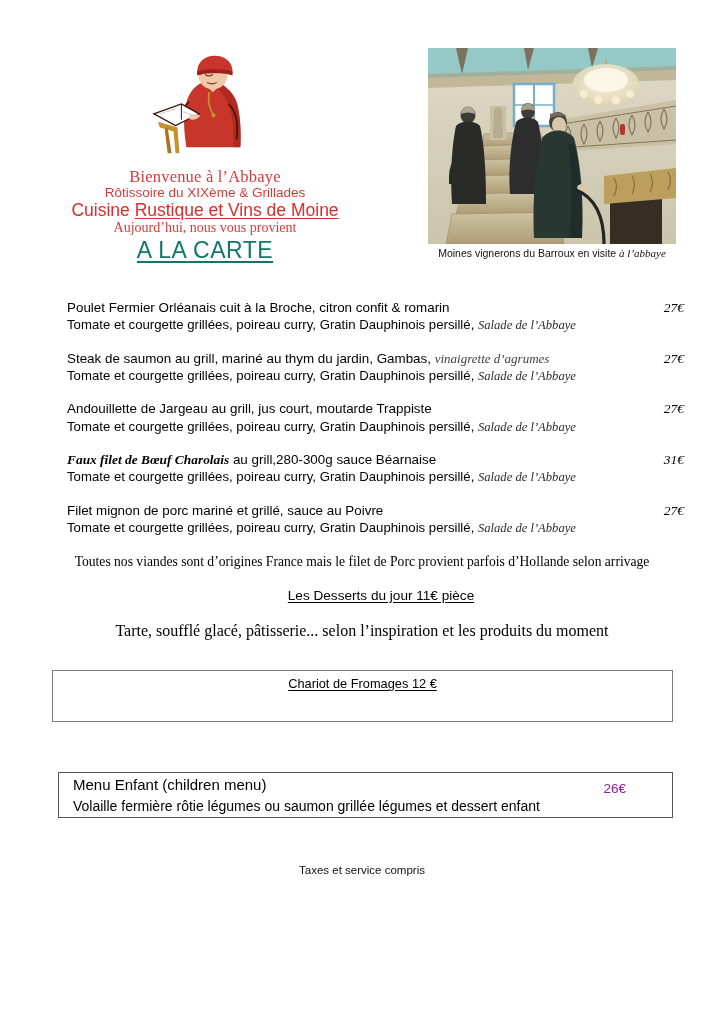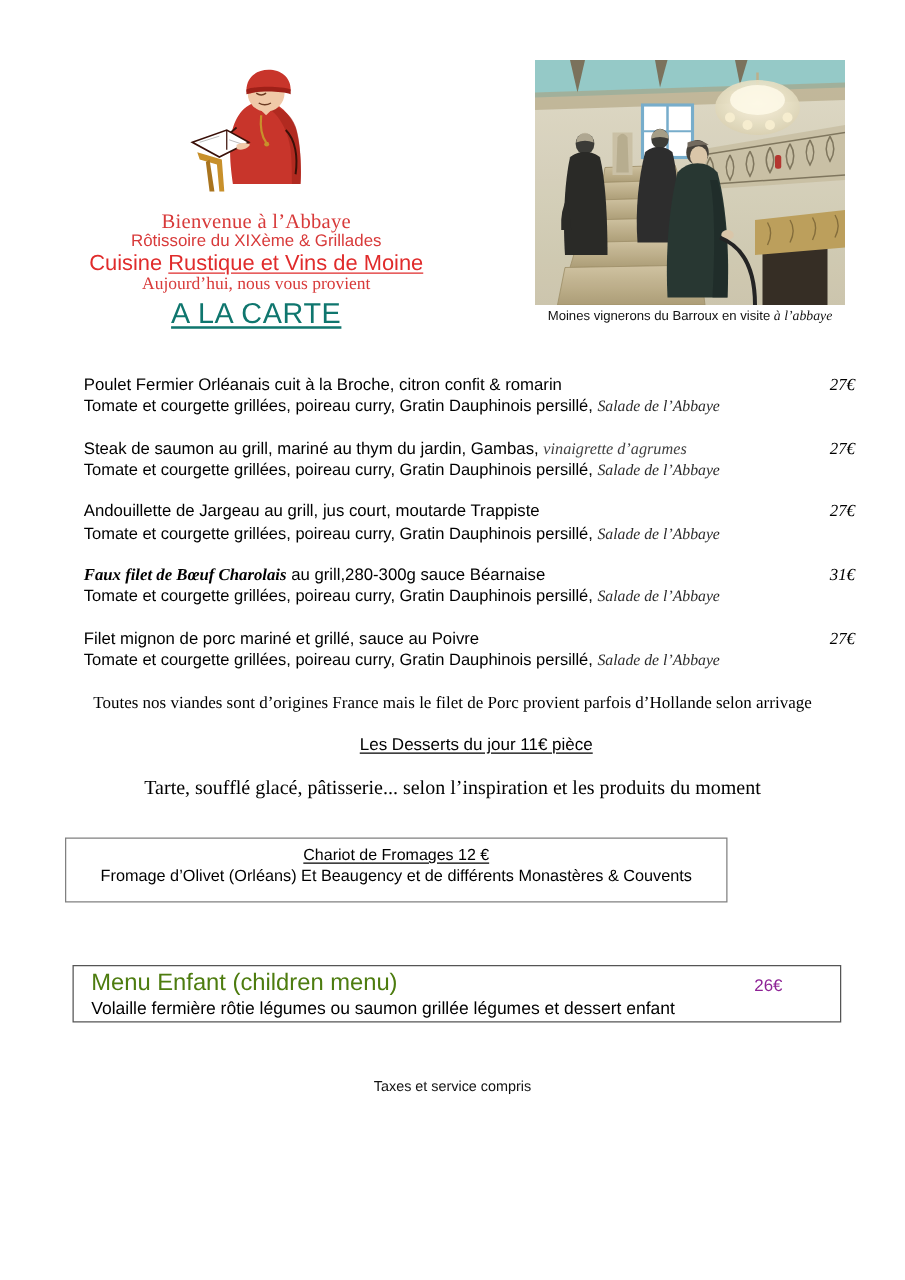--- a/index.html
+++ b/index.html
@@ -203,21 +203,21 @@
     font-family: "Liberation Serif", serif;
     font-size: 16px;
     color: #000;
   }
 
   
   #cheese-box {
     position: absolute;
     left: 52px;
     top: 670px;
-    width: 530px;
+    width: 621px;
     height: 52px;
     border: 1px solid #808080;
     box-sizing: border-box;
     text-align: center;
   }
   #cheese-title {
     margin-top: 5px;
     font-family: "Liberation Sans", sans-serif;
     font-size: 12.8px;
     color: #000;
@@ -241,22 +241,22 @@
     width: 615px;
     height: 46px;
     border: 1px solid #555555;
     box-sizing: border-box;
   }
   #child-title {
     position: absolute;
     left: 14px;
     top: 3px;
     font-family: "Liberation Sans", sans-serif;
-    font-size: 19px;
-    color: #4d7c0f;
+    font-size: 15px;
+    color: #000000;
   }
   #child-price {
     position: absolute;
     right: 46px;
     top: 8px;
     font-family: "Liberation Sans", sans-serif;
     font-size: 13.5px;
     color: #8E2396;
   }
   #child-desc {
@@ -472,21 +472,20 @@
 </div>
 
 <div id="origin-note">Toutes nos viandes sont d’origines France mais le filet de Porc provient parfois d’Hollande selon arrivage</div>
 
 <div id="desserts-title"><span class="inner">Les Desserts du jour 11€ pièce</span></div>
 
 <div id="desserts-text">Tarte, soufflé glacé, pâtisserie... selon l’inspiration et les produits du moment</div>
 
 <div id="cheese-box">
   <div id="cheese-title"><span class="inner">Chariot de Fromages 12 €</span></div>
-  <div id="cheese-desc">Fromage d’Olivet (Orléans) Et Beaugency et de différents Monastères &amp; Couvents</div>
 </div>
 
 <div id="child-box">
   <div id="child-title">Menu Enfant (children menu)</div>
   <div id="child-price">26€</div>
   <div id="child-desc">Volaille fermière rôtie légumes ou saumon grillée légumes et dessert enfant</div>
 </div>
 
 <div id="footer-note">Taxes et service compris</div>
 

